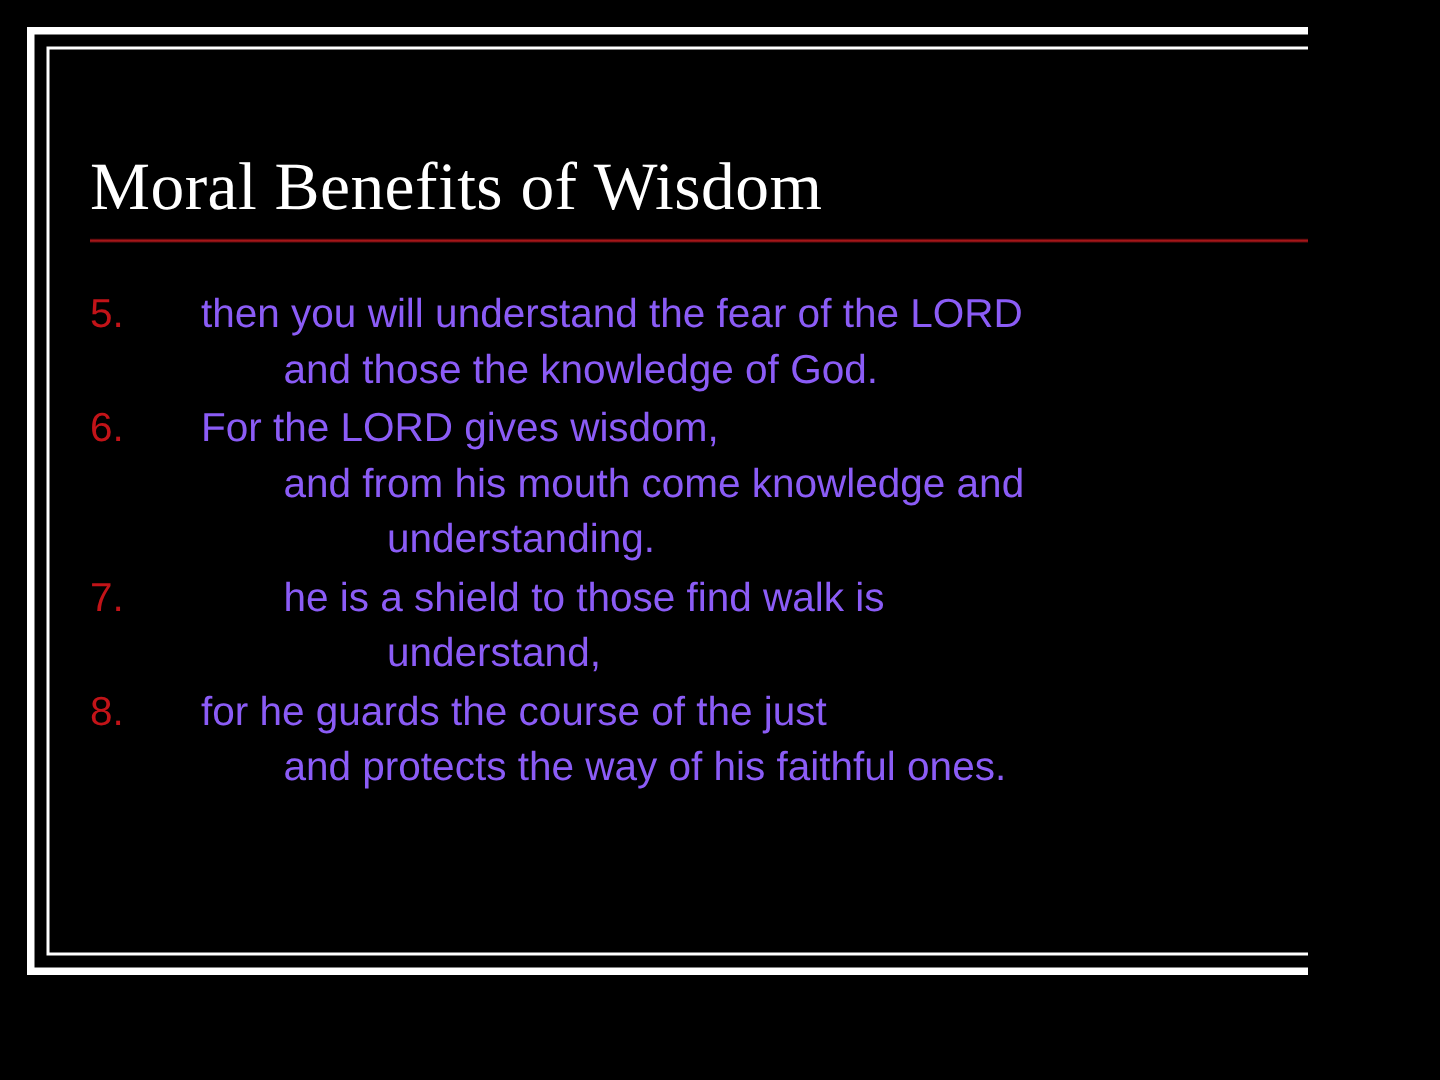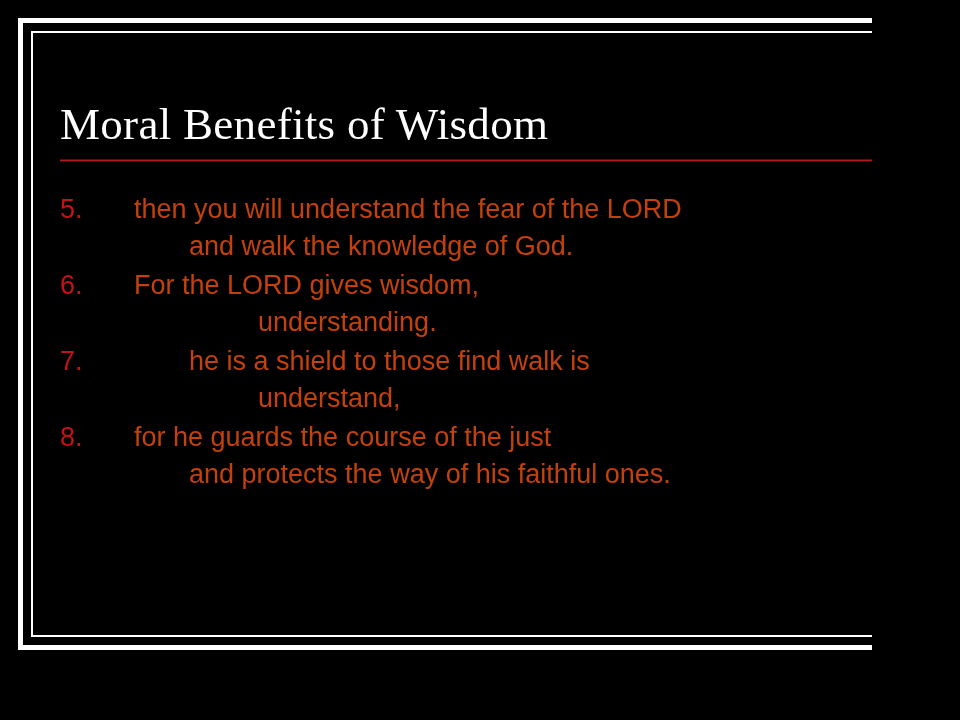--- a/index.html
+++ b/index.html
@@ -94,21 +94,21 @@
     line-height: 37px;
     font-family: "Liberation Sans", sans-serif;
   }
 
   .item-lines {
     flex: 1 1 auto;
     min-width: 0;
   }
 
   .line {
-    color: #c2410c;
+    color: #8b5cf6;
     font-size: 27px;
     line-height: 37px;
     font-family: "Liberation Sans", sans-serif;
     white-space: nowrap;
   }
 
   .indent-0 { padding-left: 0px; }
   .indent-1 { padding-left: 55px; }
   .indent-2 { padding-left: 124px; }
 </style>
@@ -123,27 +123,28 @@
   <div class="title-block">
     <h1 class="slide-title">Moral Benefits of Wisdom</h1>
     <div class="title-rule"></div>
   </div>
 
   <div class="body-list">
       <div class="list-item">
         <div class="item-number">5.</div>
         <div class="item-lines">
           <div class="line indent-0">then you will understand the fear of the LORD</div>
-          <div class="line indent-1">and walk the knowledge of God.</div>
+          <div class="line indent-1">and those the knowledge of God.</div>
         </div>
       </div>
       <div class="list-item">
         <div class="item-number">6.</div>
         <div class="item-lines">
           <div class="line indent-0">For the LORD gives wisdom,</div>
+          <div class="line indent-1">and from his mouth come knowledge and</div>
           <div class="line indent-2">understanding.</div>
         </div>
       </div>
       <div class="list-item">
         <div class="item-number">7.</div>
         <div class="item-lines">
           <div class="line indent-1">he is a shield to those find walk is</div>
           <div class="line indent-2">understand,</div>
         </div>
       </div>

